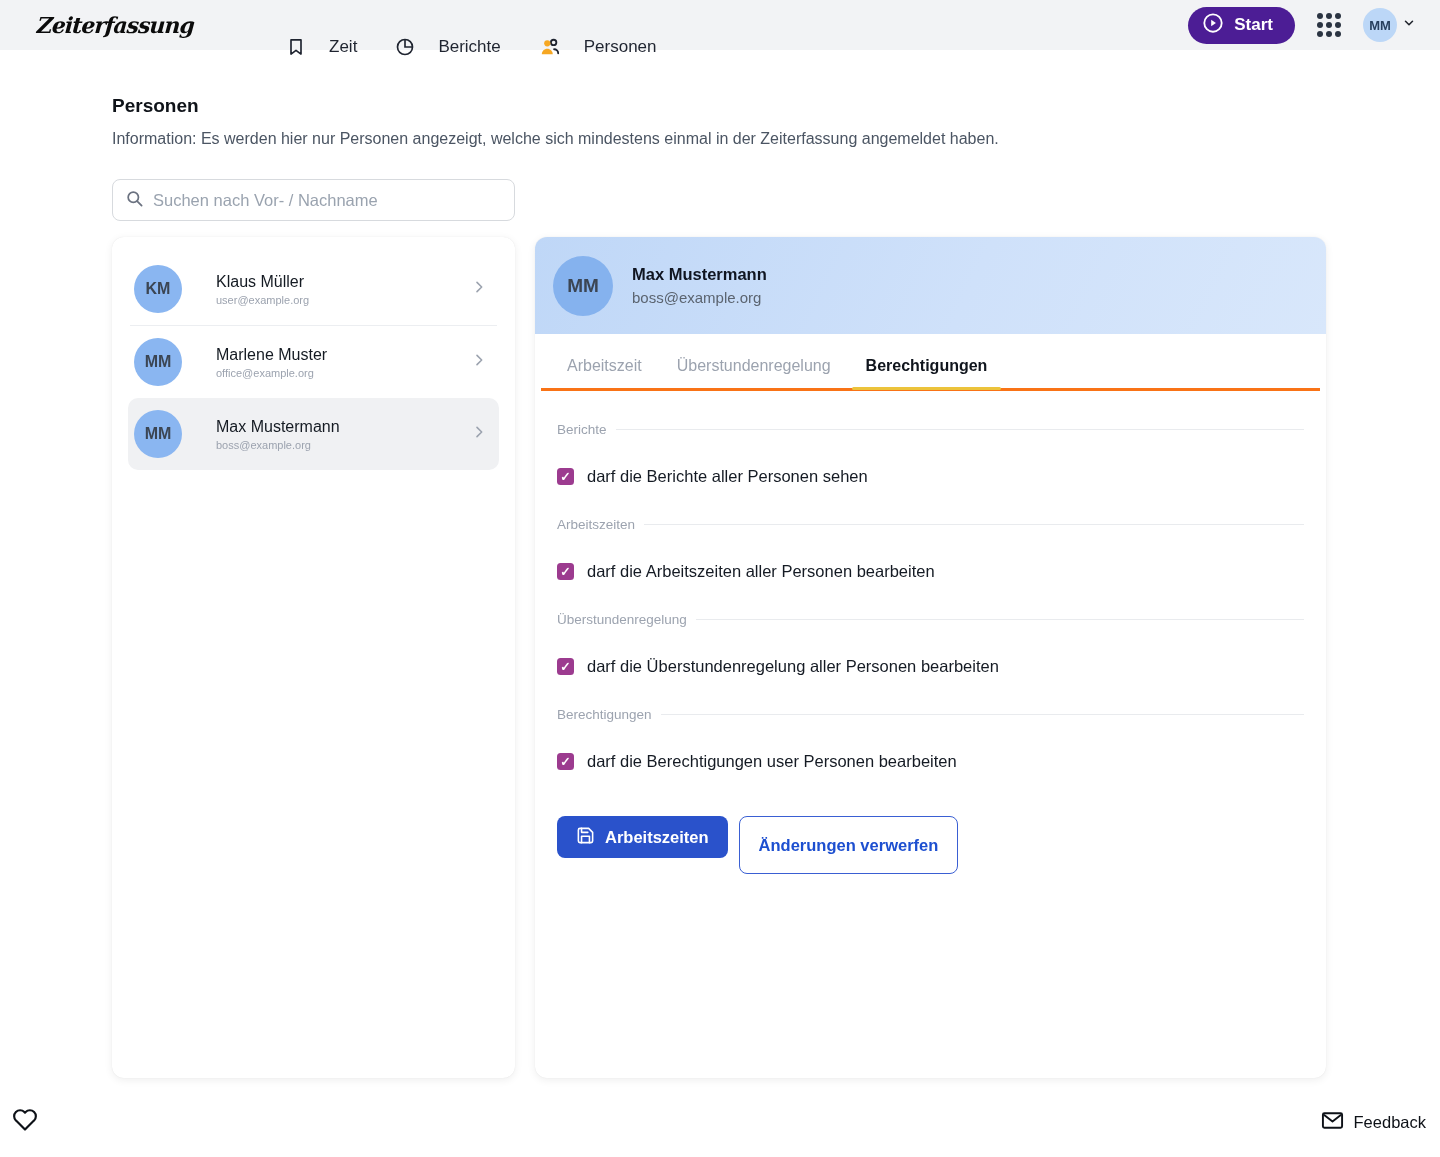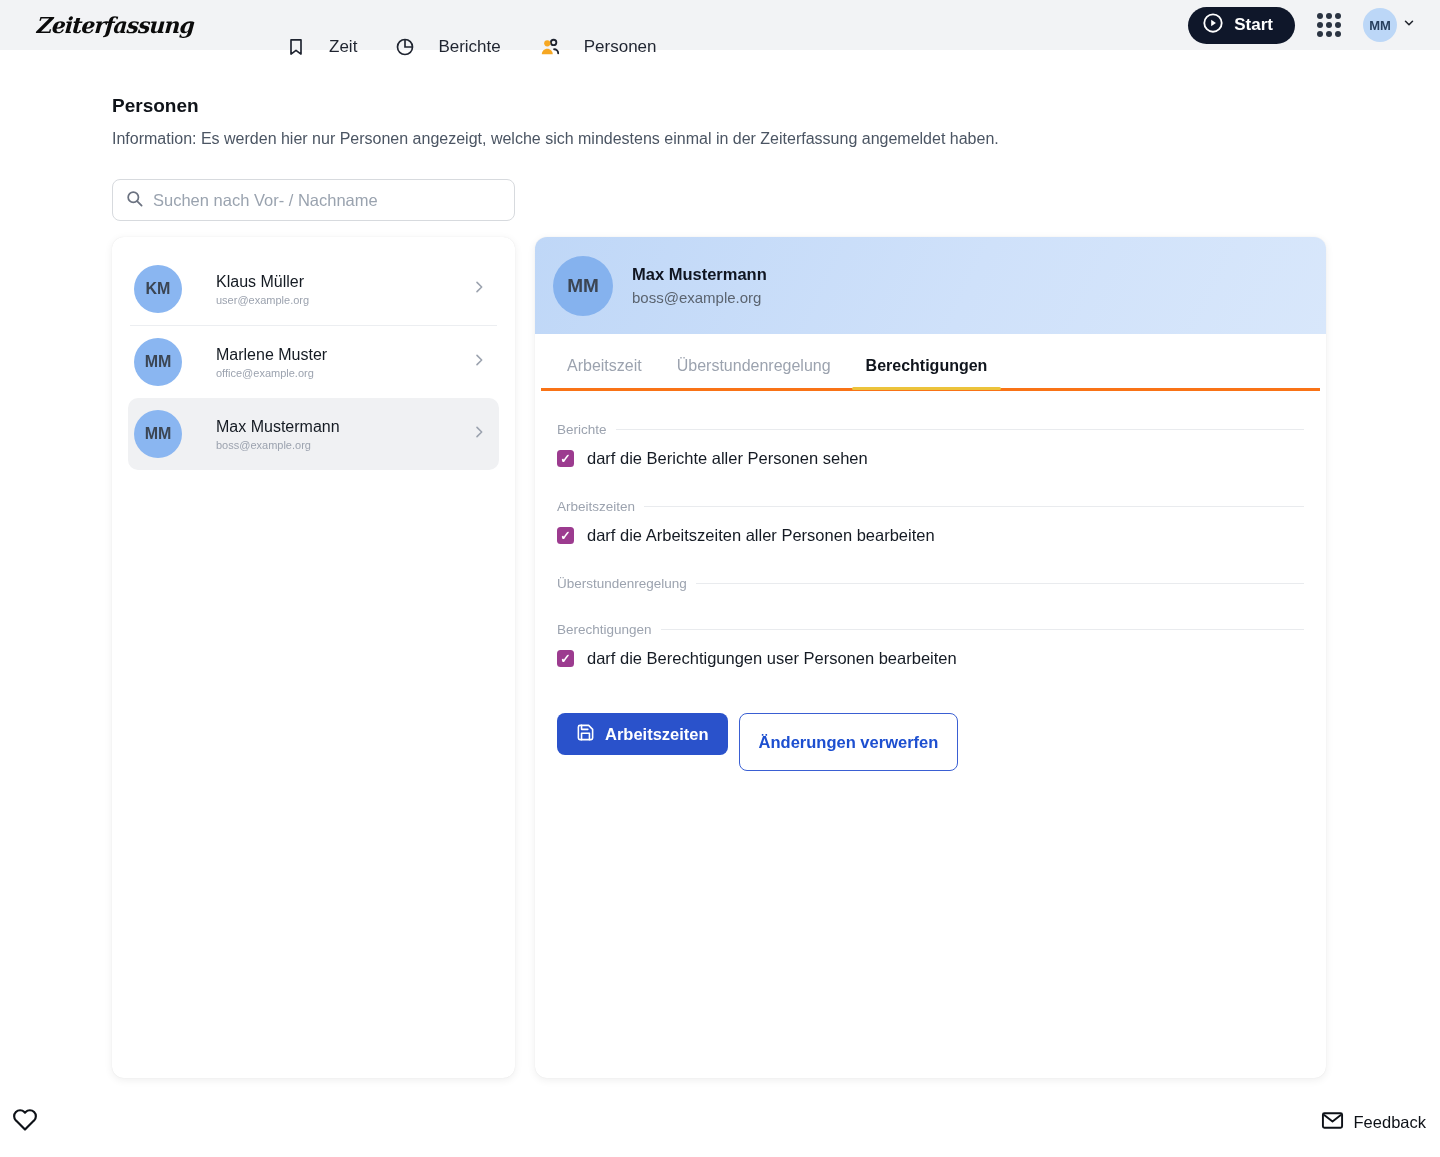--- a/index.html
+++ b/index.html
@@ -5,21 +5,21 @@
   * { margin:0; padding:0; box-sizing:border-box; }
   html,body { width:1440px; height:1157px; background:#fff; font-family:"Liberation Sans", sans-serif; color:#111827; }
 
   
   .navbar { height:50px; background:#f2f3f5; display:flex; align-items:center; padding:0 24px 0 37px; }
   .logo { font-family:"DejaVu Serif", serif; font-style:italic; font-weight:700; font-size:22px; letter-spacing:-1px; color:#0b0b0b; transform:skewX(-4deg); }
   .nav-items { display:flex; align-items:center; gap:38px; margin-left:92px; }
   .nav-item { display:flex; align-items:center; gap:23px; font-size:17px; color:#1f2430; cursor:pointer;margin-top:44px; }
   .nav-item svg { display:block; }
   .nav-right { margin-left:auto; display:flex; align-items:center; gap:22px; }
-  .start-btn { display:flex; align-items:center; gap:10px; background:#0f172a; color:#fff; border:none; height:37px; padding:0 22px 0 14px; border-radius:19px; font-size:17px; font-weight:700; cursor:pointer; font-family:inherit; }
+  .start-btn { display:flex; align-items:center; gap:10px; background:#4c1d95; color:#fff; border:none; height:37px; padding:0 22px 0 14px; border-radius:19px; font-size:17px; font-weight:700; cursor:pointer; font-family:inherit; }
   .grid-icon { display:grid; grid-template-columns:repeat(3,6px); grid-template-rows:repeat(3,6px); gap:3px; cursor:pointer; }
   .grid-icon i { width:6px; height:6px; border-radius:50%; background:#2b3442; }
   .nav-avatar-wrap { display:flex; align-items:center; gap:5px; cursor:pointer; }
   .nav-avatar { width:34px; height:34px; border-radius:50%; background:#bcd7f7; color:#27405f; font-size:13px; font-weight:700; display:flex; align-items:center; justify-content:center; }
 
   
   .main { padding:45px 0 0 112px; }
   .page-title { font-size:19px; font-weight:700; color:#0f1319; }
   .page-info { margin-top:13px; font-size:16px; color:#4b5563; }
   .searchbox { margin-top:31px; width:403px; height:42px; border:1px solid #d7dade; border-radius:8px; background:#fff; display:flex; align-items:center; padding:8px 12px; gap:9px; }
@@ -51,21 +51,21 @@
   .tabs { display:flex; margin:0 6px; padding:10px 12px 0; border-bottom:3px solid #f97316; gap:7px; }
   .tab { padding:13px 14px; font-size:16px; color:#9ca3af; cursor:pointer; position:relative; }
   .tab.active { color:#10151d; font-weight:700; }
   .tab.active::after { content:""; position:absolute; left:0; right:0; bottom:-2px; height:3px; background:#ecc33b; border-radius:2px; }
 
   .detail-body { padding:0 22px; }
   .section { margin-top:31px; }
   .section-head { display:flex; align-items:center; gap:9px; }
   .section-title { font-size:13.5px; color:#9ca3af; white-space:nowrap; }
   .section-line { flex:1; height:1px; background:#e9ebee; }
-  .check-row { display:flex; align-items:center; gap:13px; margin-top:12px; }
+  .check-row { display:flex; align-items:center; gap:13px; margin-top:30px; }
   .checkbox { width:17px; height:17px; border-radius:3.5px; background:#9c3b8f; position:relative; cursor:pointer; flex:none; }
   .checkbox::after { content:"✓"; position:absolute; left:0; top:0; width:17px; height:17px; color:#fff; font-size:12.5px; font-weight:700; display:flex; align-items:center; justify-content:center; }
   .check-label { font-size:16.5px; color:#151b24; }
 
   .btn-row { display:flex; gap:11px; margin-top:45px; }
   .btn-primary { display:flex; align-items:center; gap:10px; background:#2a52cb; color:#fff; border:none; height:42px; padding:0 19px; border-radius:8px; font-size:16.5px; font-weight:700; cursor:pointer; font-family:inherit; }
   .btn-secondary { background:#fff; color:#1d4fd0; border:1px solid #3a5fd3; height:58px; padding:0 19px; border-radius:8px; font-size:16.5px; font-weight:700; cursor:pointer; font-family:inherit; }
 
   
   .footer { display:flex; align-items:center; justify-content:space-between; padding:0 14px 0 12px; margin-top:22px; height:44px; }
@@ -232,20 +232,24 @@
           <div class="check-row">
             <span class="checkbox" role="checkbox" aria-checked="true"></span>
             <span class="check-label">darf die Arbeitszeiten aller Personen bearbeiten</span>
           </div>
         </div>
 
         <div class="section">
           <div class="section-head">
             <span class="section-title">Überstundenregelung</span>
             <span class="section-line"></span>
+          </div>
+          <div class="check-row">
+            <span class="checkbox" role="checkbox" aria-checked="true"></span>
+            <span class="check-label">darf die Überstundenregelung aller Personen bearbeiten</span>
           </div>
         </div>
 
         <div class="section">
           <div class="section-head">
             <span class="section-title">Berechtigungen</span>
             <span class="section-line"></span>
           </div>
           <div class="check-row">
             <span class="checkbox" role="checkbox" aria-checked="true"></span>

